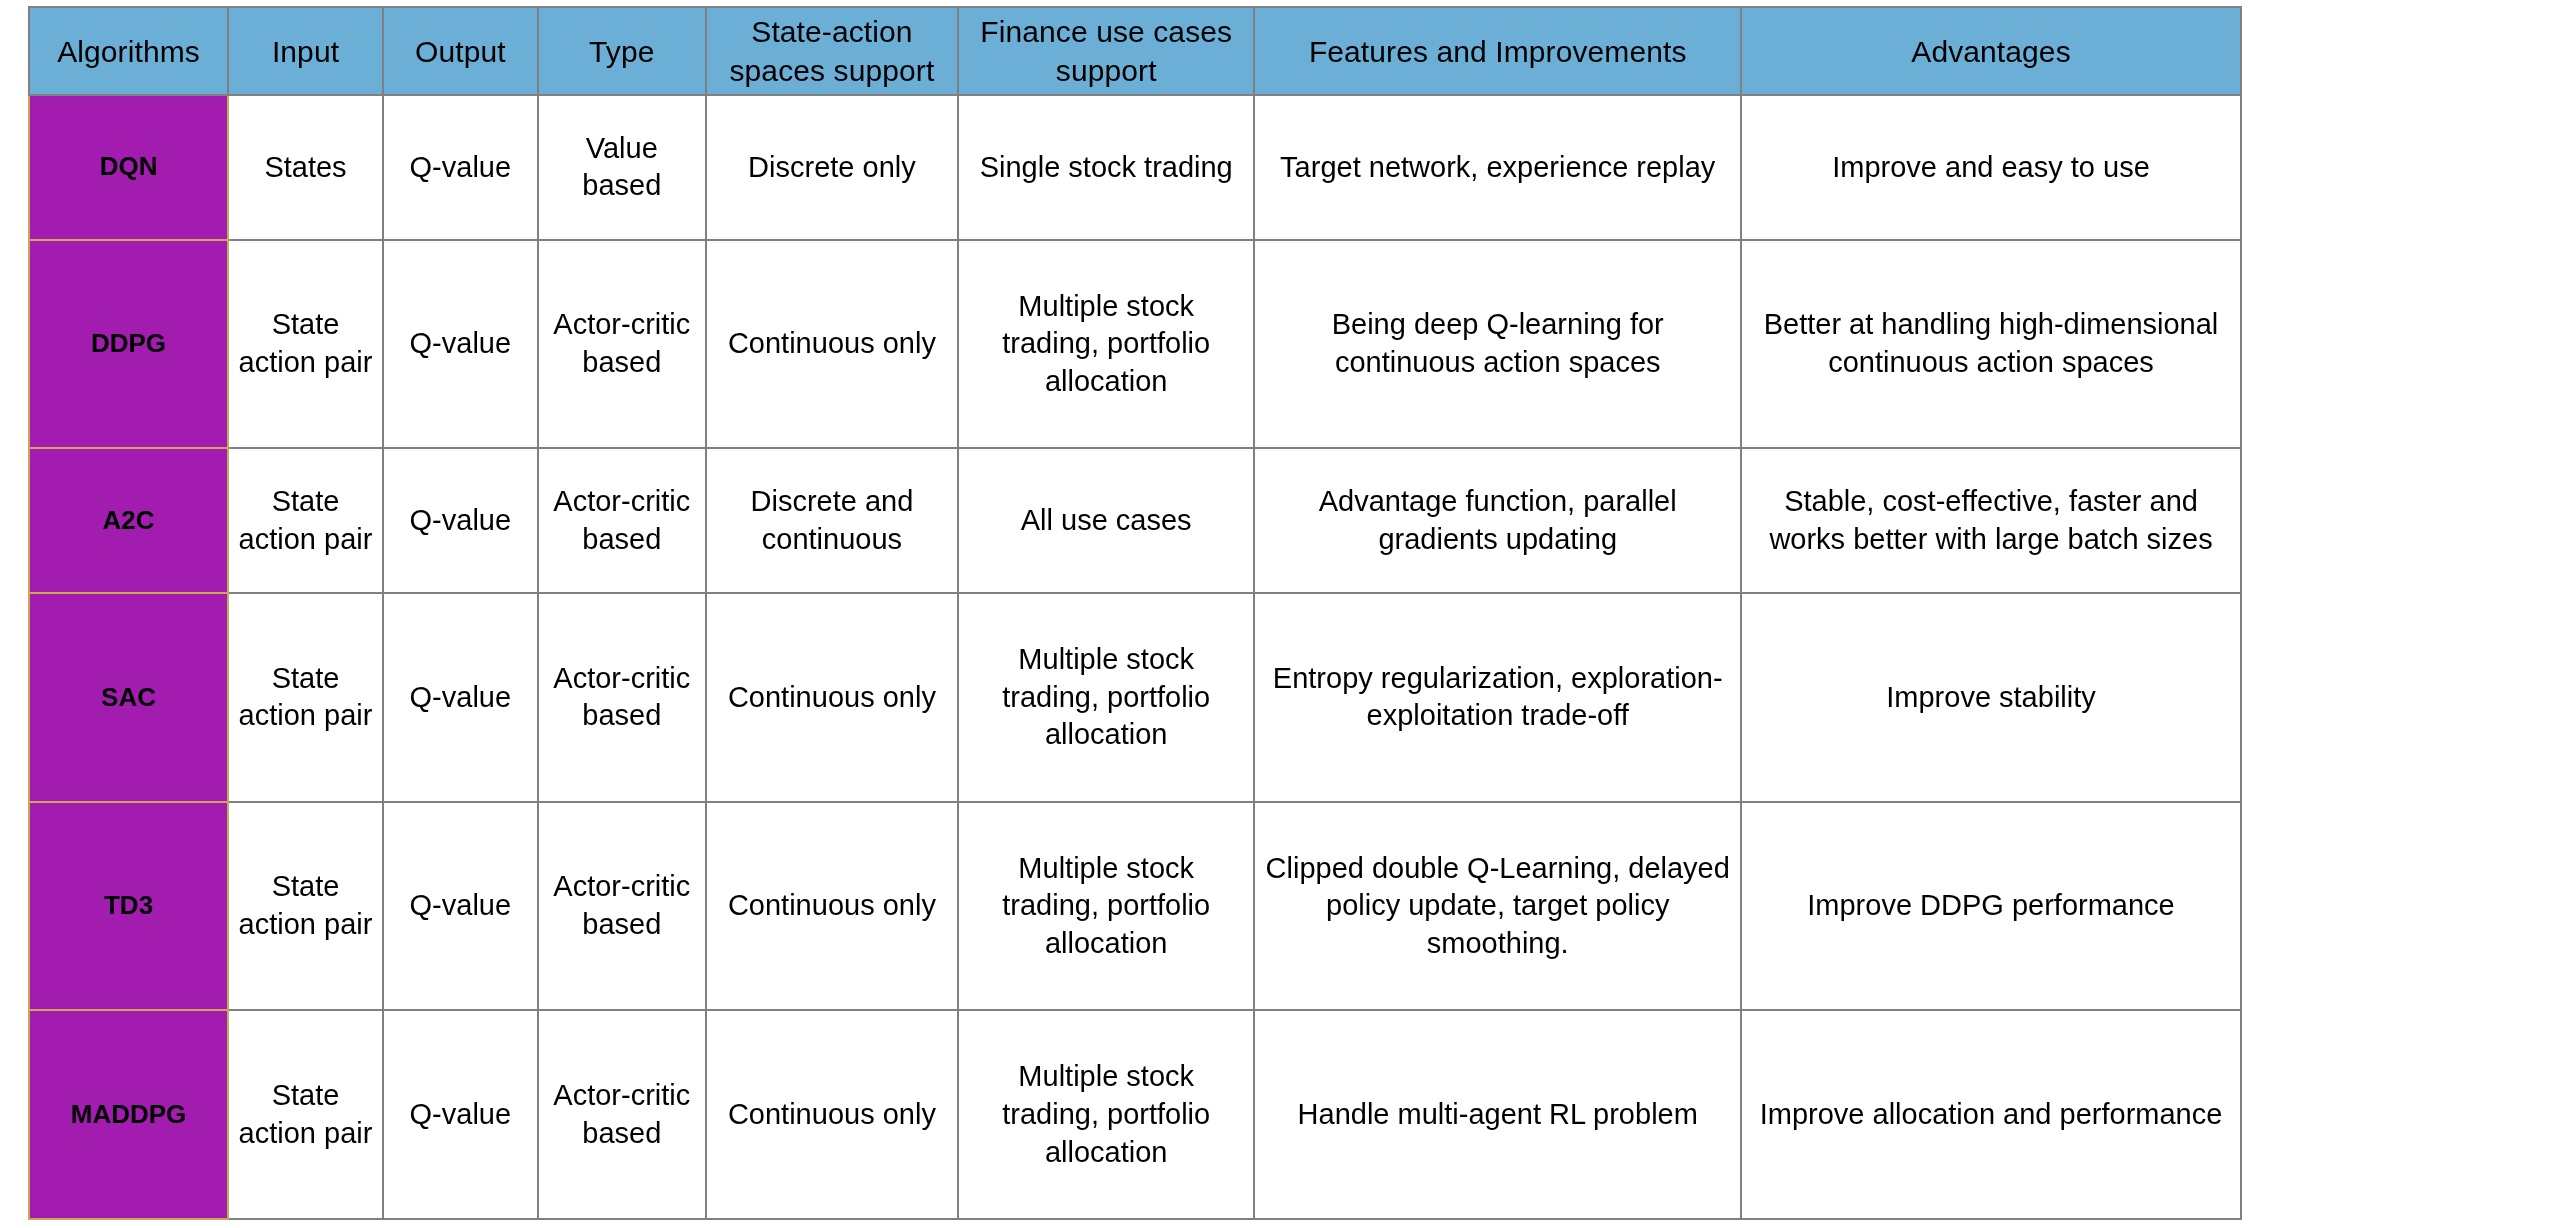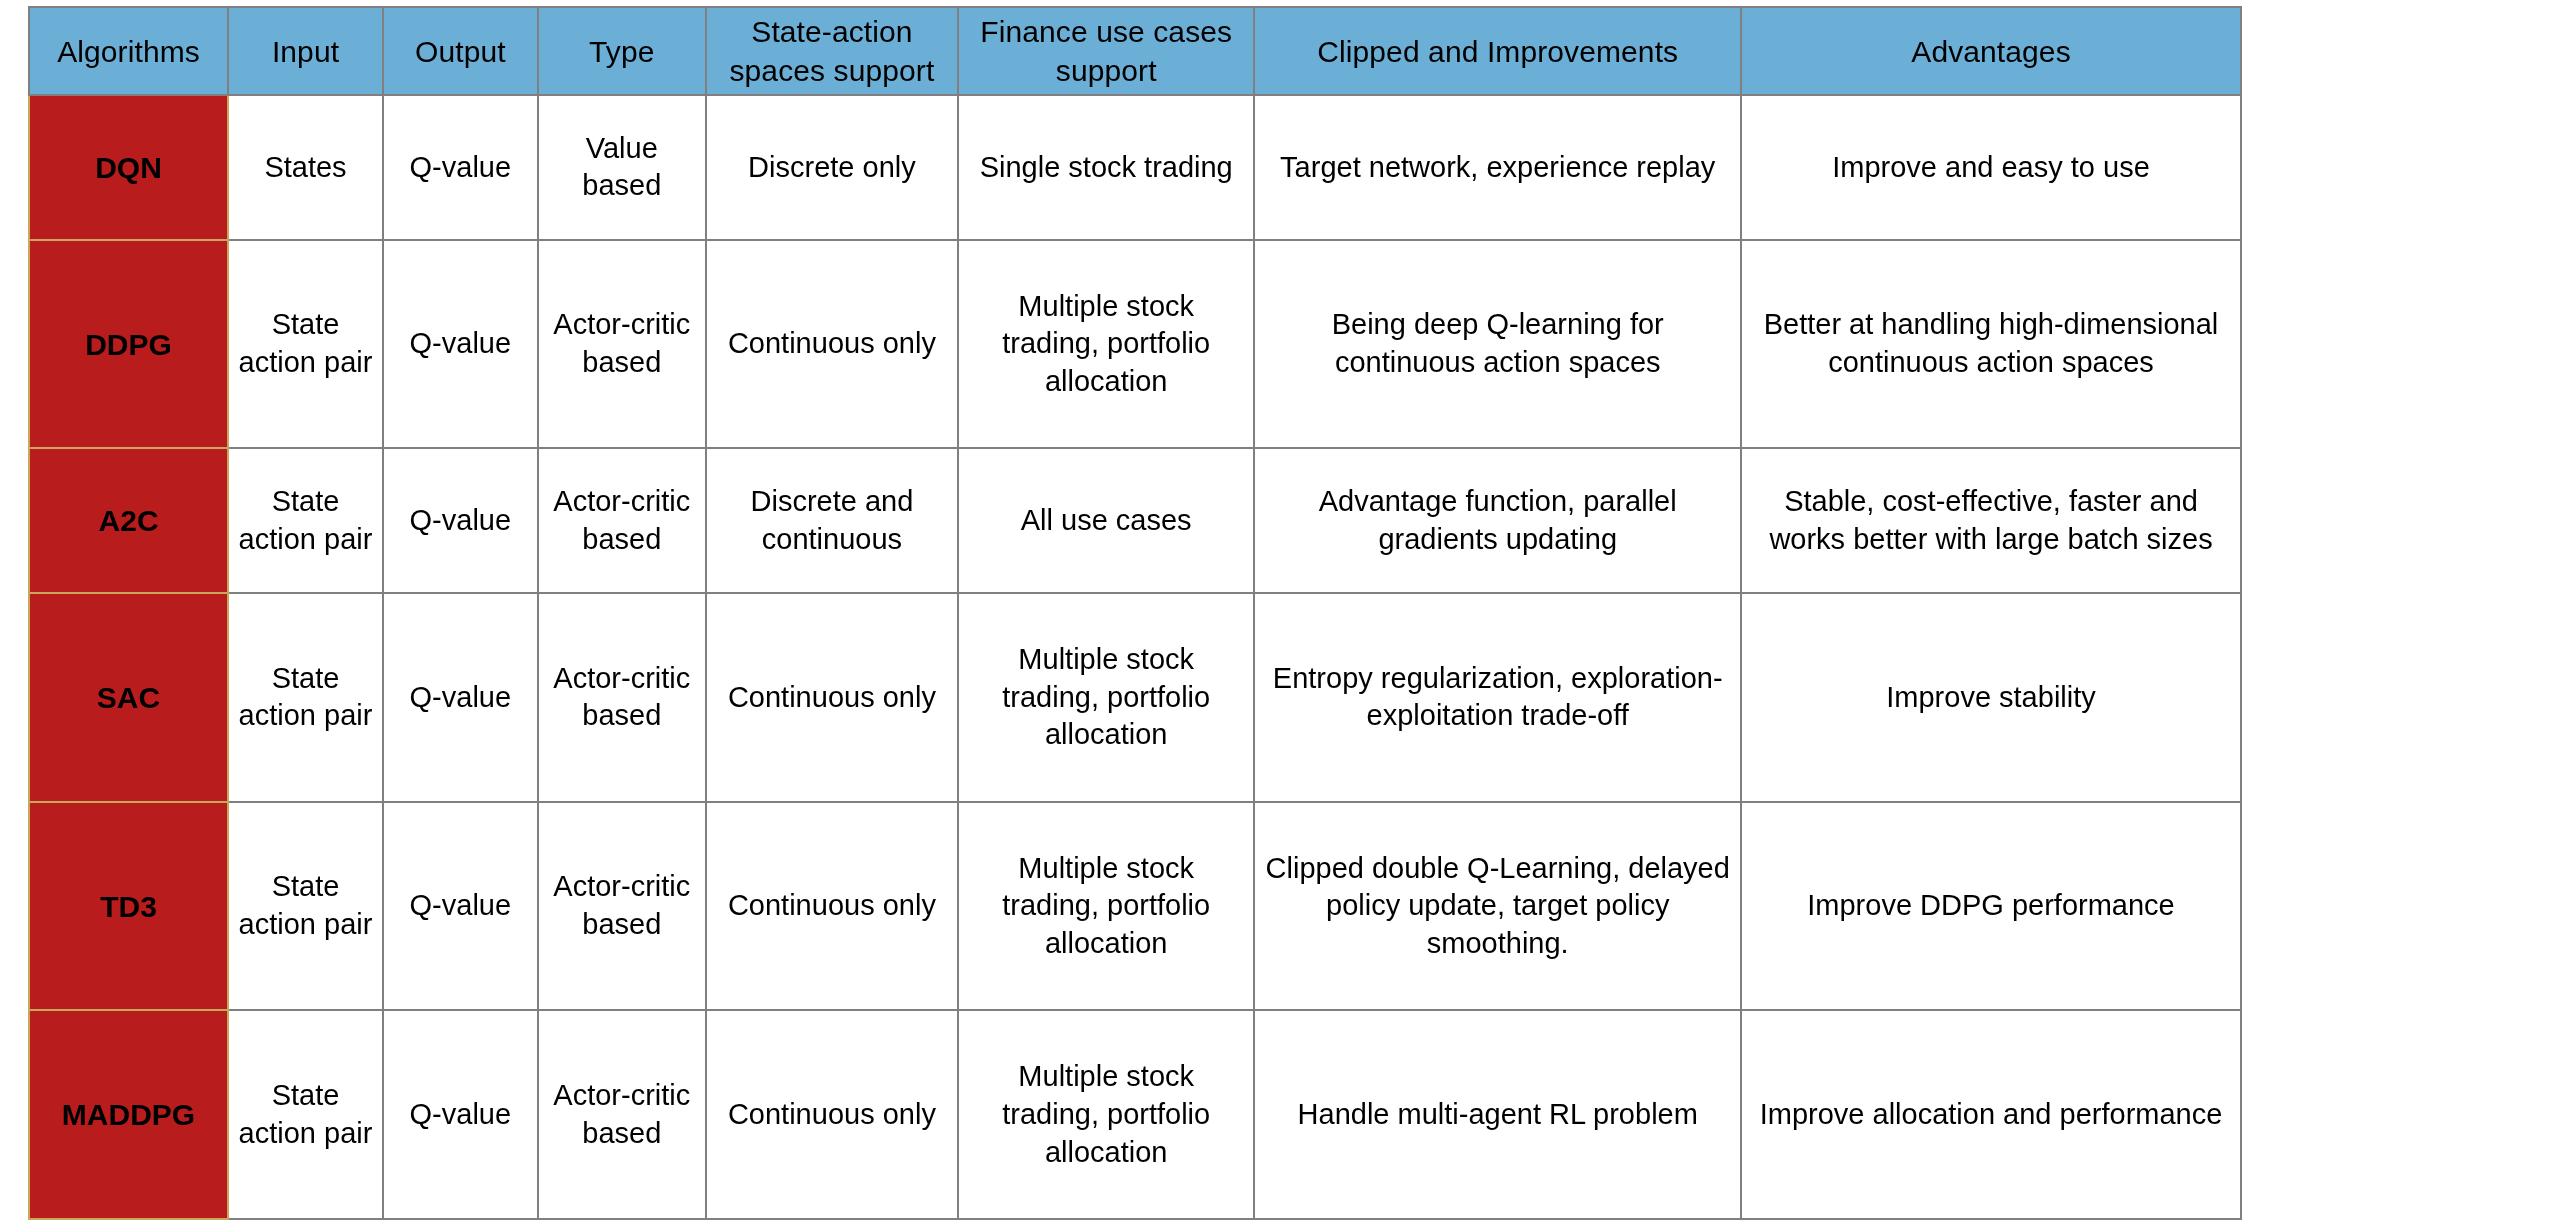--- a/index.html
+++ b/index.html
@@ -40,23 +40,23 @@
   thead th {
     background: #6BAED6;
     border: 2px solid #4A90B8;
     font-size: 30px;
     font-weight: bold;
     letter-spacing: 0.1px;
     height: 77px;
   }
   
   tbody td.algo {
-    background: #b91c1c;
+    background: #a21caf;
     border: 2px solid #C9A85C;
-    font-size: 30px;
+    font-size: 26px;
     font-weight: bold;
   }
   tbody td {
     background: #ffffff;
     font-size: 29px;
   }
   tbody tr { height: 74px; }
 
   
   col.c-algo      { width: 9.0%;  }
@@ -84,21 +84,21 @@
         <col class="c-adv">
     </colgroup>
     <thead>
       <tr>
         <th>Algorithms</th>
         <th>Input</th>
         <th>Output</th>
         <th>Type</th>
         <th>State-action spaces support</th>
         <th>Finance use cases support</th>
-        <th>Clipped and Improvements</th>
+        <th>Features and Improvements</th>
         <th>Advantages</th>
       </tr>
     </thead>
     <tbody>
       <tr>
         <td class="algo">DQN</td>
         <td>States</td>
         <td>Q-value</td>
         <td>Value based</td>
         <td>Discrete only</td>

